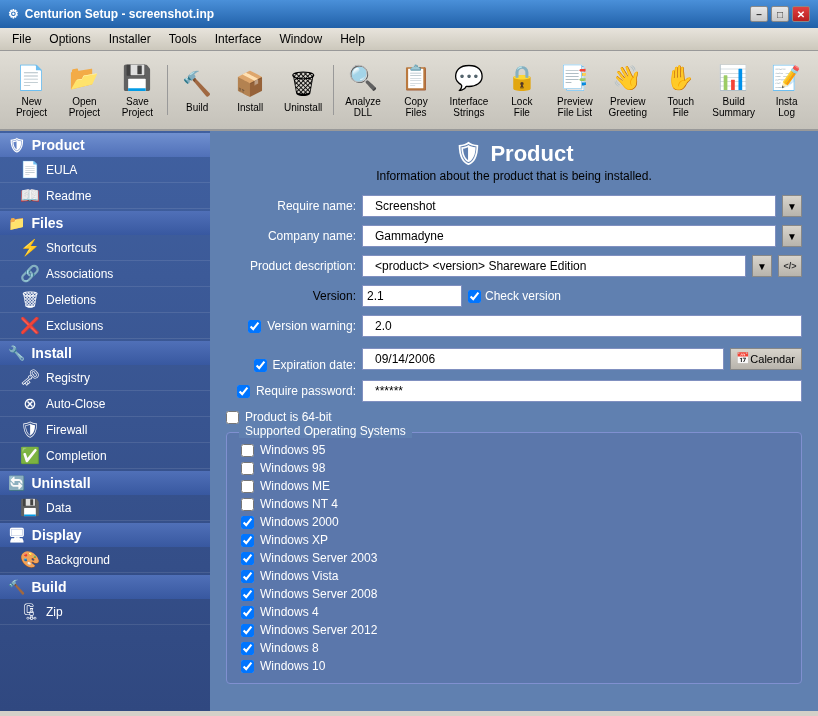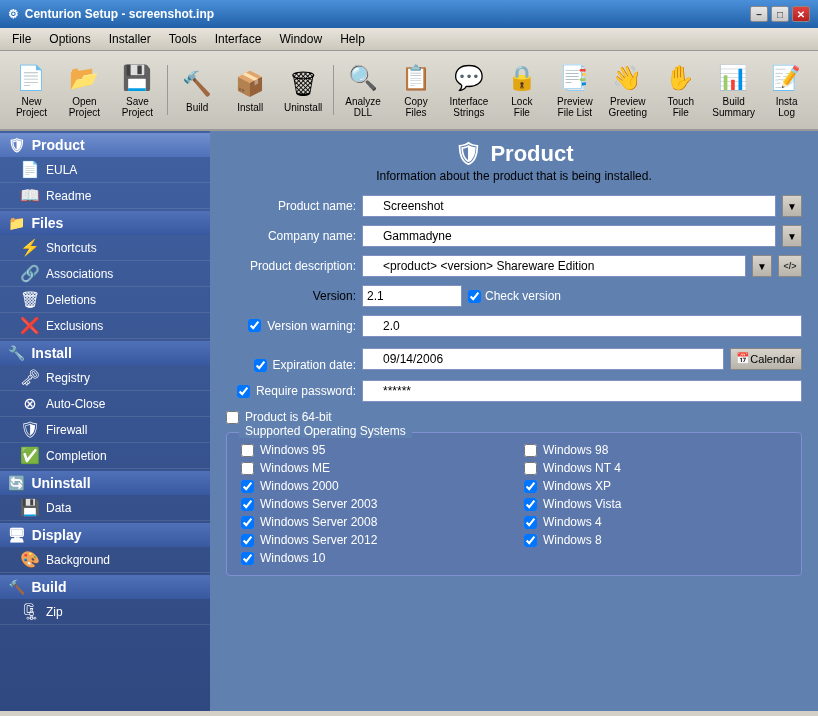--- a/index.html
+++ b/index.html
@@ -150,21 +150,21 @@
       text-align: right;
       min-width: 130px;
       color: white;
       font-size: 12px;
     }
     .form-input {
       flex: 1;
       height: 22px;
       border: 1px solid #8090c0;
       background: white;
-      padding: 2px 20px;
+      padding: 2px 12px;
       font-size: 12px;
       outline: none;
     }
     .dropdown-btn {
       width: 20px; height: 22px;
       background: linear-gradient(to bottom, #d8d4cc, #b8b4ac);
       border: 1px solid #888;
       cursor: pointer;
       display: flex; align-items: center; justify-content: center;
       font-size: 10px;
@@ -202,21 +202,21 @@
       position: absolute;
       top: -9px;
       left: 12px;
       background: #6080b0;
       padding: 0 6px;
       font-size: 12px;
       color: white;
     }
     .os-grid {
       display: grid;
-      grid-template-columns: 1fr 1fr;
+      grid-template-columns: 1fr;
       gap: 4px 20px;
     }
     .os-item {
       display: flex;
       align-items: center;
       gap: 6px;
       color: white;
       font-size: 12px;
       cursor: pointer;
     }
@@ -420,21 +420,21 @@
 
     <div class="product-header">
       <div class="product-title">
         <span>🛡</span>
         <span>Product</span>
       </div>
       <div class="product-subtitle">Information about the product that is being installed.</div>
     </div>
 
     <div class="form-row">
-      <label class="form-label">Product name:</label>
+      <label class="form-label">Require name:</label>
       <input type="text" class="form-input" value="Screenshot" style="">
       <button class="dropdown-btn">▼</button>
     </div>
 
     <div class="form-row">
       <label class="form-label">Company name:</label>
       <input type="text" class="form-input" value="Gammadyne" style="">
       <button class="dropdown-btn">▼</button>
     </div>
 
@@ -448,21 +448,21 @@
     <div class="version-row">
       <label class="version-label">Version:</label>
       <input type="text" class="version-input" value="2.1" style="">
       <label class="check-version">
         <input type="checkbox" checked="" style="">
         <span>Check version</span>
       </label>
     </div>
 
     <div class="form-row">
-      <div style="min-width:130px; display:flex; justify-content:flex-end; align-items:flex-start; gap:6px;">
+      <div style="min-width:130px; display:flex; justify-content:flex-end; align-items:flex-end; gap:6px;">
         <input type="checkbox" checked="" style="">
         <label class="form-label" style="min-width:auto;">Version warning:</label>
       </div>
       <input type="text" class="form-input" value="2.0" style="">
     </div>
 
     <div class="form-row">
       <div style="min-width:130px; display:flex; justify-content:flex-end; align-items:center; gap:6px;margin-top:13px;">
         <input type="checkbox" checked="" style="">
         <label class="form-label" style="min-width:auto;">Expiration date:</label>

